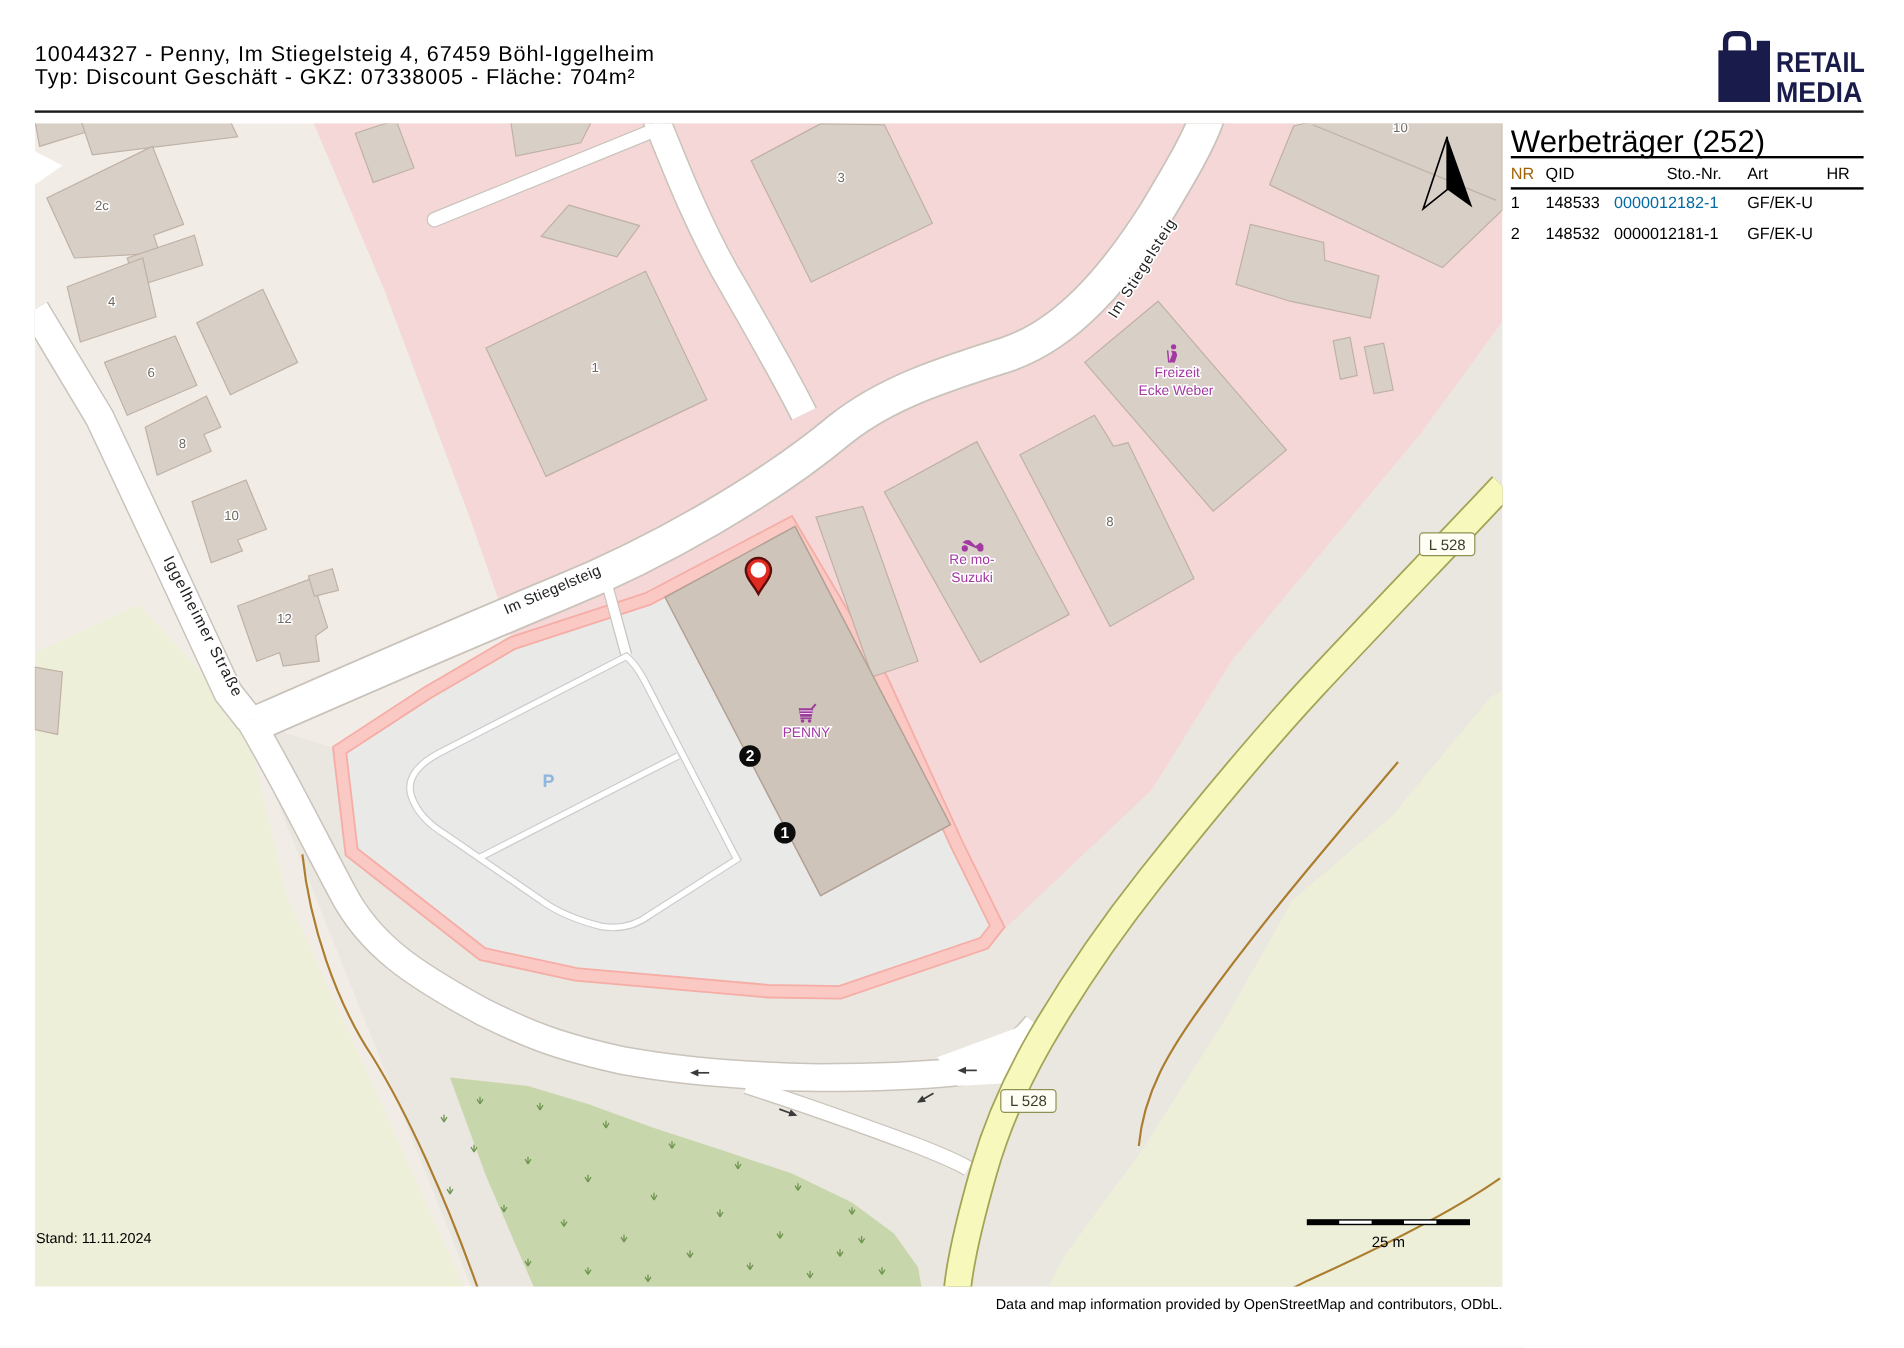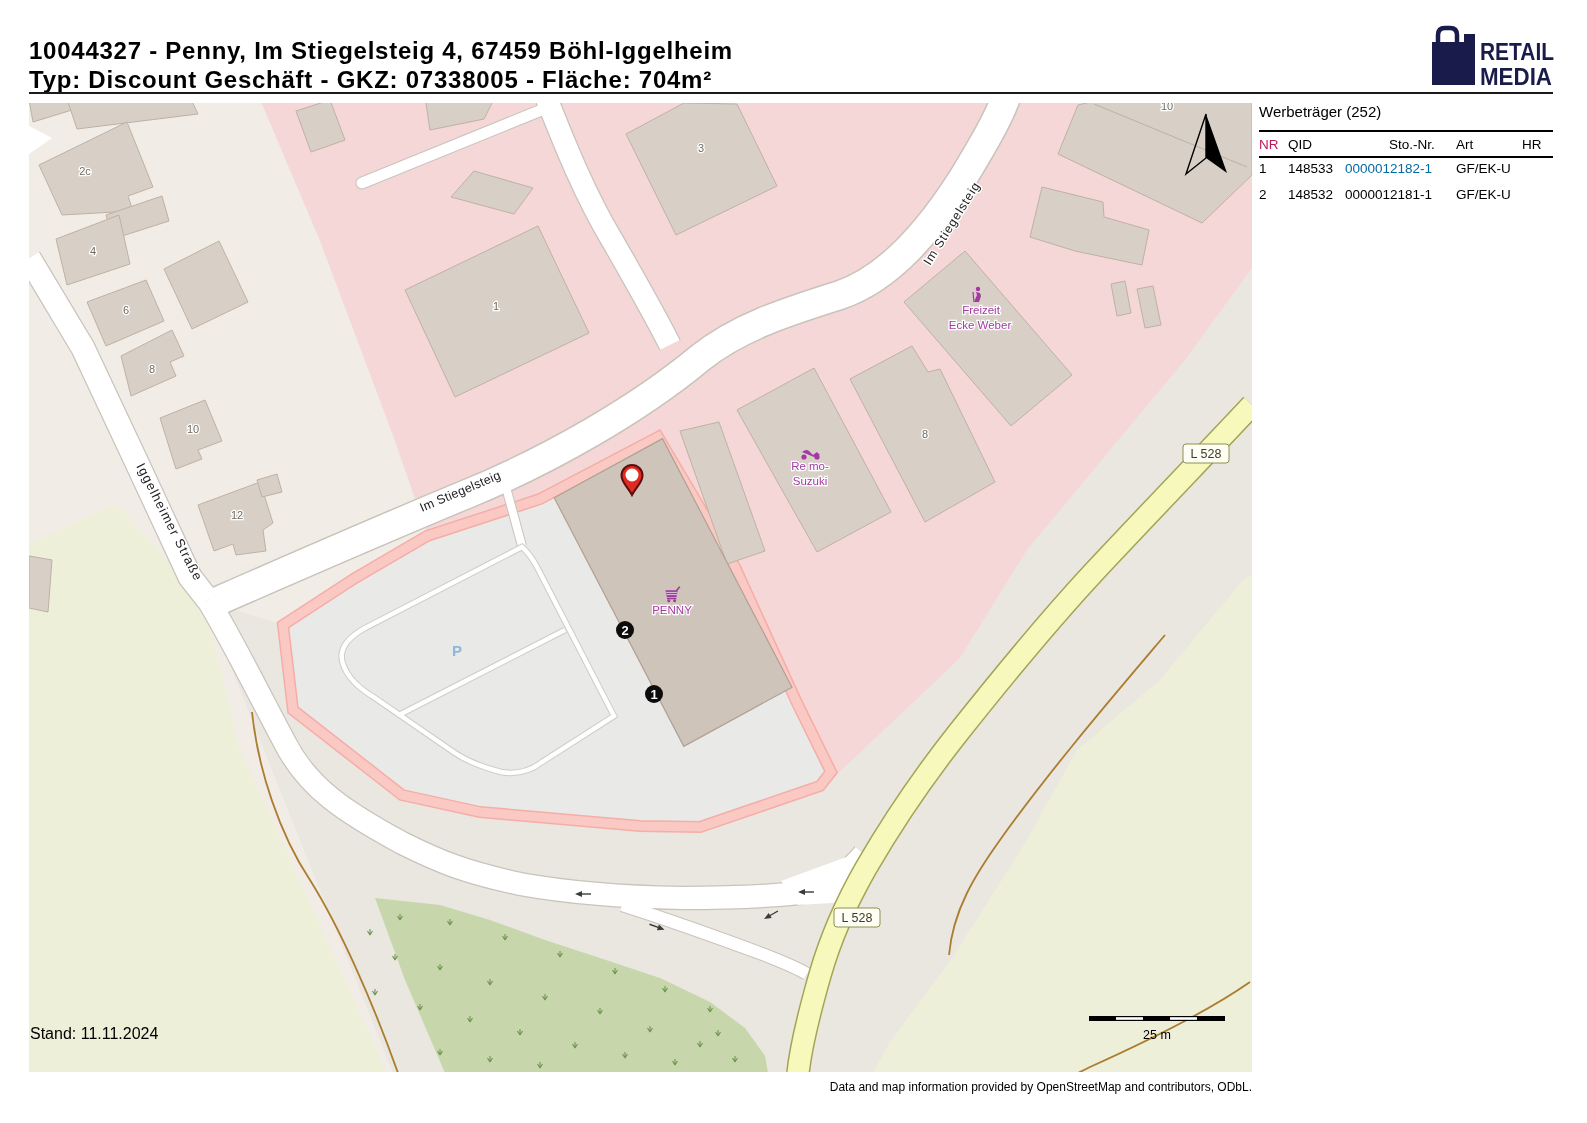--- a/index.html
+++ b/index.html
@@ -2,21 +2,21 @@
 <html><head>
 <meta charset="utf-8">
 <style>
 html,body{margin:0;padding:0;}
 body{width:1587px;height:1123px;position:relative;background:#ffffff;font-family:"Liberation Sans",sans-serif;overflow:hidden;}
 .abs{position:absolute;}
 </style>
 </head>
 <body>
 
-<div class="abs" style="left:29px;top:36px;font-size:24px;letter-spacing:0.75px;line-height:29px;color:#000;font-weight:bold;">10044327 - Penny, Im Stiegelsteig 4, 67459 Böhl-Iggelheim<br>Typ: Discount Geschäft - GKZ: 07338005 - Fläche: 704m²</div>
+<div class="abs" style="left:29px;top:36px;font-size:18px;letter-spacing:0.75px;line-height:19px;color:#000;">10044327 - Penny, Im Stiegelsteig 4, 67459 Böhl-Iggelheim<br>Typ: Discount Geschäft - GKZ: 07338005 - Fläche: 704m²</div>
 
 <div class="abs" style="left:29px;top:92px;width:1524px;height:2px;background:#1a1a1a;"></div>
 
 <svg class="abs" style="left:1425px;top:16px;" width="140" height="76" viewBox="0 0 140 76">
 
   <path d="M13,27 L13,19 Q13,12 20,12 L25,12 Q32,12 32,19 L32,27" fill="none" stroke="#191b4a" stroke-width="4.5"></path>
 
   <rect x="7" y="26" width="43" height="43" fill="#191b4a"></rect>
 
   <rect x="39" y="18" width="11" height="9" fill="#191b4a"></rect>
@@ -271,37 +271,37 @@
   </g>
 
   <g>
     <rect x="1089" y="1016" width="136" height="5" fill="#000000"></rect>
     <rect x="1116" y="1017.2" width="27" height="2.6" fill="#ffffff"></rect>
     <rect x="1170" y="1017.2" width="27" height="2.6" fill="#ffffff"></rect>
     <text x="1157" y="1039" font-size="12.5" fill="#000000" text-anchor="middle">25 m</text>
   </g>
 </svg>
 
-<div class="abs" style="left:1259px;top:103px;font-size:15px;color:#000;">Werbeträger (252)</div>
+<div class="abs" style="left:1259px;top:103px;font-size:26px;color:#000;">Werbeträger (252)</div>
 
 <div class="abs" style="left:1259px;top:130px;width:294px;height:1.5px;background:#000;"></div>
 
-<div class="abs" style="left:1259px;top:137px;font-size:13.5px;color:#be185d;">NR</div>
+<div class="abs" style="left:1259px;top:137px;font-size:13.5px;color:#a16207;">NR</div>
 <div class="abs" style="left:1288px;top:137px;font-size:13.5px;color:#000;">QID</div>
 <div class="abs" style="left:1345px;top:137px;font-size:13.5px;color:#000;margin-left:44px;">Sto.-Nr.</div>
 <div class="abs" style="left:1456px;top:137px;font-size:13.5px;color:#000;">Art</div>
 <div class="abs" style="left:1522px;top:137px;font-size:13.5px;color:#000;">HR</div>
 
 <div class="abs" style="left:1259px;top:156px;width:294px;height:1.5px;background:#000;"></div>
 
 <div class="abs" style="left:1259px;top:161px;font-size:13.5px;color:#000;">1</div>
 <div class="abs" style="left:1288px;top:161px;font-size:13.5px;color:#000;">148533</div>
 <div class="abs" style="left:1345px;top:161px;font-size:13.5px;color:#0369a1;">0000012182-1</div>
 <div class="abs" style="left:1456px;top:161px;font-size:13.5px;color:#000;">GF/EK-U</div>
 
 <div class="abs" style="left:1259px;top:187px;font-size:13.5px;color:#000;">2</div>
 <div class="abs" style="left:1288px;top:187px;font-size:13.5px;color:#000;text-align:right;">148532</div>
 <div class="abs" style="left:1345px;top:187px;font-size:13.5px;color:#000;">0000012181-1</div>
 <div class="abs" style="left:1456px;top:187px;font-size:13.5px;color:#000;">GF/EK-U</div>
 
-<div class="abs" style="left:30px;top:1025px;font-size:16px;color:#000;">Stand: 11.11.2024</div>
+<div class="abs" style="left:30px;top:1025px;font-size:12px;color:#000;">Stand: 11.11.2024</div>
 
 <div class="abs" style="right:335px;top:1080px;font-size:12px;color:#000;">Data and map information provided by OpenStreetMap and contributors, ODbL.</div>
 
 </body></html>

